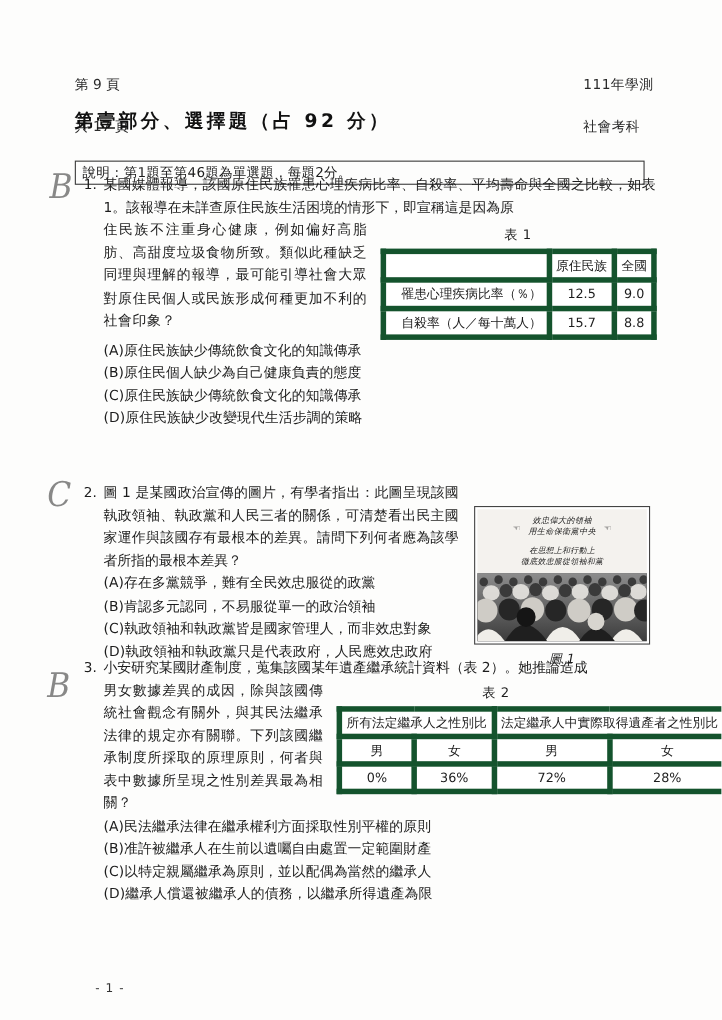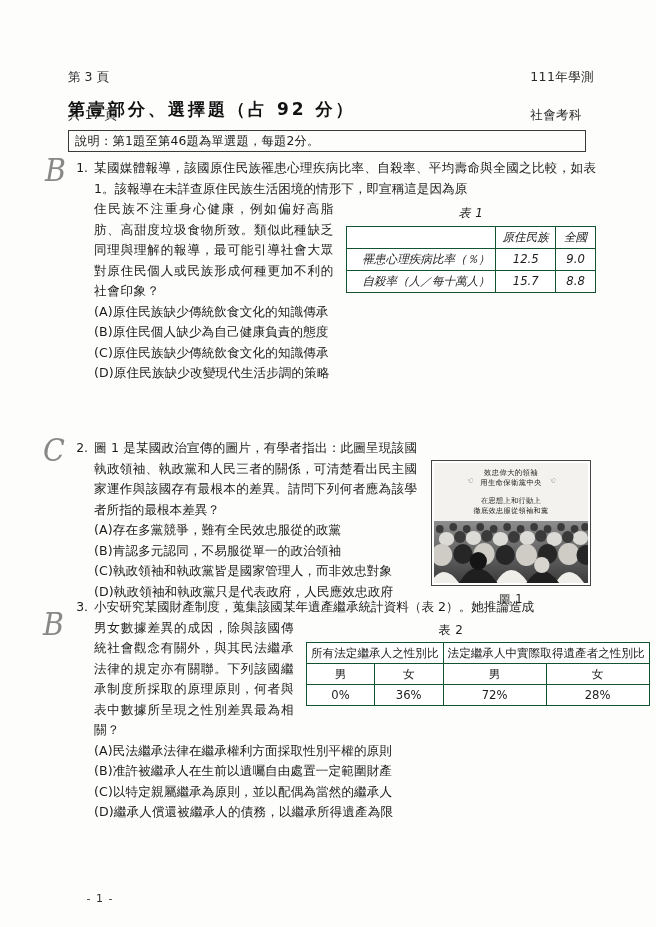--- a/index.html
+++ b/index.html
@@ -40,21 +40,21 @@
     left: 68px;
     font-size: 17px;
     font-weight: bold;
     letter-spacing: 3px;
     color: #111;
   }
 
   
   .note-box {
     position: absolute;
-    top: 130px;
+    top: 146px;
     left: 68px;
     width: 518px;
     height: 22px;
     border: 1.1px solid #3a3a3a;
     box-sizing: border-box;
     display: flex;
     align-items: center;
   }
   .note-box span {
     font-size: 12.3px;
@@ -107,21 +107,21 @@
     font-size: 12px;
     margin-bottom: 2px;
     letter-spacing: .5px;
   }
   table.exam {
     border-collapse: collapse;
     font-size: 11.6px;
     background: #fff;
   }
   table.exam td, table.exam th {
-    border: 1px solid #14532d;
+    border: 5px solid #14532d;
     font-weight: normal;
     padding: 1px 4px;
     text-align: center;
     line-height: 17px;
     white-space: nowrap;
   }
   table.exam td.lbl {
     text-align: center;
     padding-left: 14px;
   }
@@ -196,21 +196,21 @@
     letter-spacing: 1px;
   }
 </style>
 </head>
 <body>
 
 <div id="page">
 
   <div class="hdr">
     <div class="hdr-col hdr-left">
-      <div>第 3 頁</div>
+      <div>第 9 頁</div>
       <div>共 17 頁</div>
     </div>
     <div class="hdr-col hdr-right">
       <div>111年學測</div>
       <div>社會考科</div>
     </div>
   </div>
 
   <div class="sect-title">第壹部分、選擇題（占 92 分）</div>
 
@@ -220,21 +220,21 @@
 
   <div class="hand" style="top:152px; left:44px;">B</div>
   <div class="hand" style="top:432px; left:42px;">C</div>
   <div class="hand" style="top:606px; left:42px;">B</div>
 
   <div class="q" style="top:158px;">
     <div class="q-num">1.</div>
     <div class="q-body">
       <div class="q-para wide">某國媒體報導，該國原住民族罹患心理疾病比率、自殺率、平均壽命與全國之比較，如表 1。該報導在未詳查原住民族生活困境的情形下，即宣稱這是因為原</div>
 
-      <div class="float-right-box" style="width:250px; margin-left:12px; margin-top:4px;font-style:italic;">
+      <div class="float-right-box" style="width:250px; margin-left:12px; margin-top:4px;">
         <div class="tbl-wrap">
           <div class="tbl-cap">表 1</div>
           <table class="exam" id="table1">
             <tbody>
                 <tr>
               <td class="c-lbl"></td>
               <td class="c-val">原住民族</td>
               <td class="c-val">全國</td>
             </tr>
             <tr>
@@ -261,21 +261,21 @@
         <div class="opt">(C)原住民族缺少傳統飲食文化的知識傳承</div>
         <div class="opt">(D)原住民族缺少改變現代生活步調的策略</div>
       </div>
     </div>
   </div>
 
   <div class="q" style="top:438px;">
     <div class="q-num">2.</div>
     <div class="q-body">
 
-      <div class="float-right-box" style="width:165px; margin-left:14px; margin-top:22px;">
+      <div class="float-right-box" style="width:165px; margin-left:14px; margin-top:22px;font-style:italic;">
         <div class="fig1-box">
           <div class="fig1-frame">
             <div class="fig1-banner">
               <span class="hand-glyph">☜</span>
               <span class="fig1-line1">
                 <span>效忠偉大的領袖</span><br>
                 <span>用生命保衛黨中央</span>
               </span>
               <span class="hand-glyph">☜</span>
               <div class="fig1-line2">

